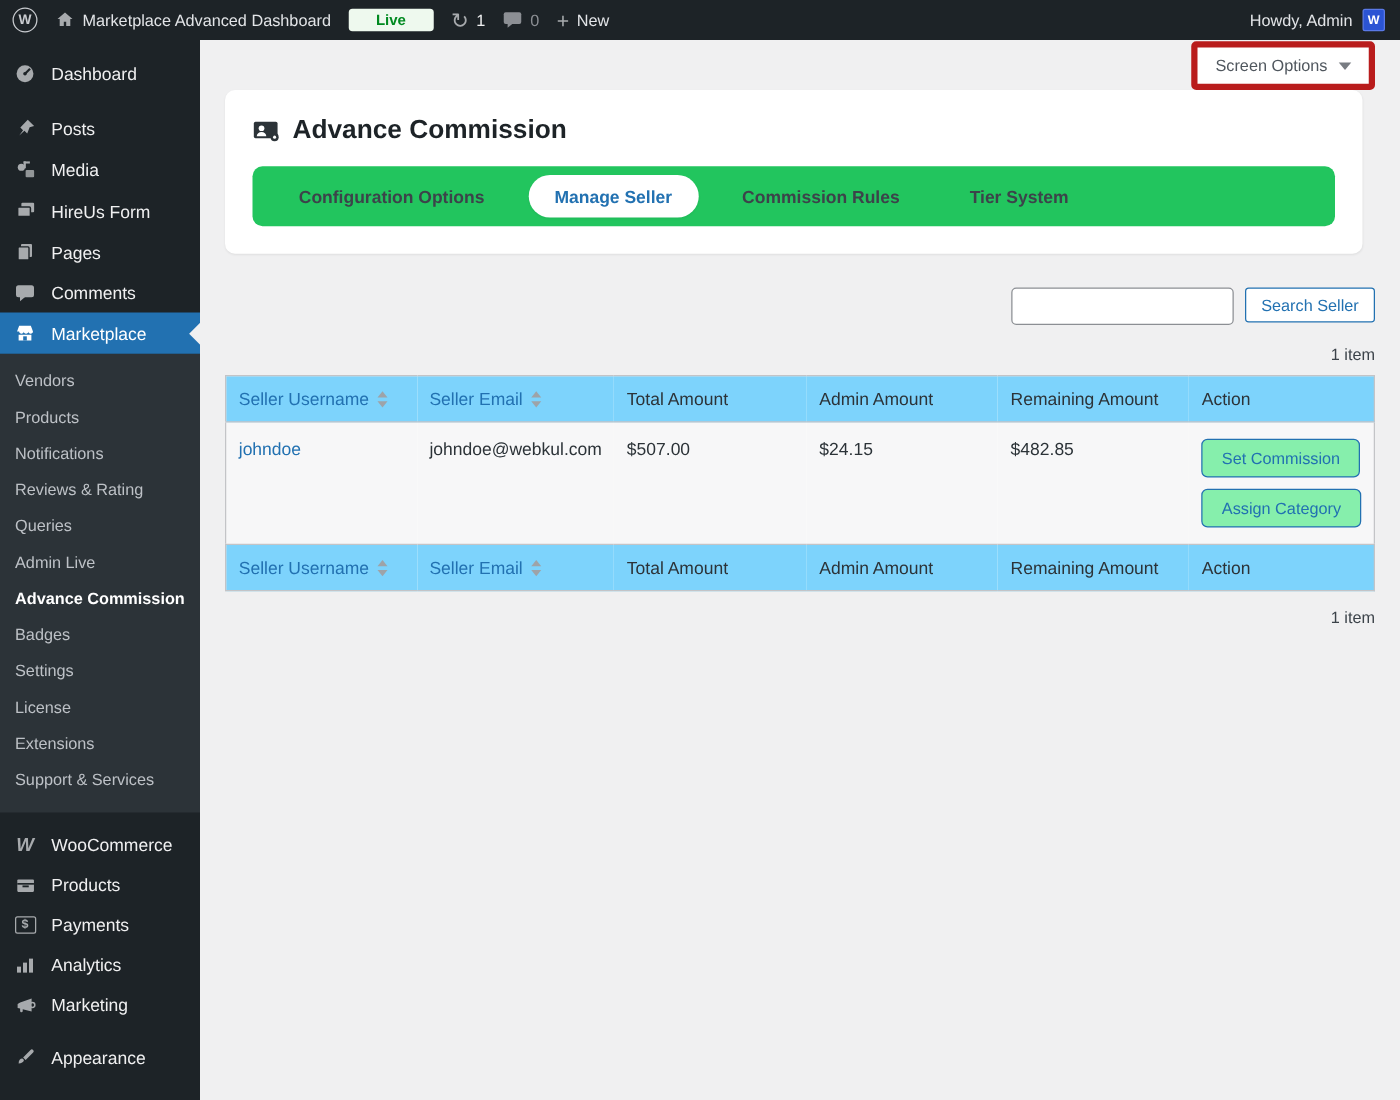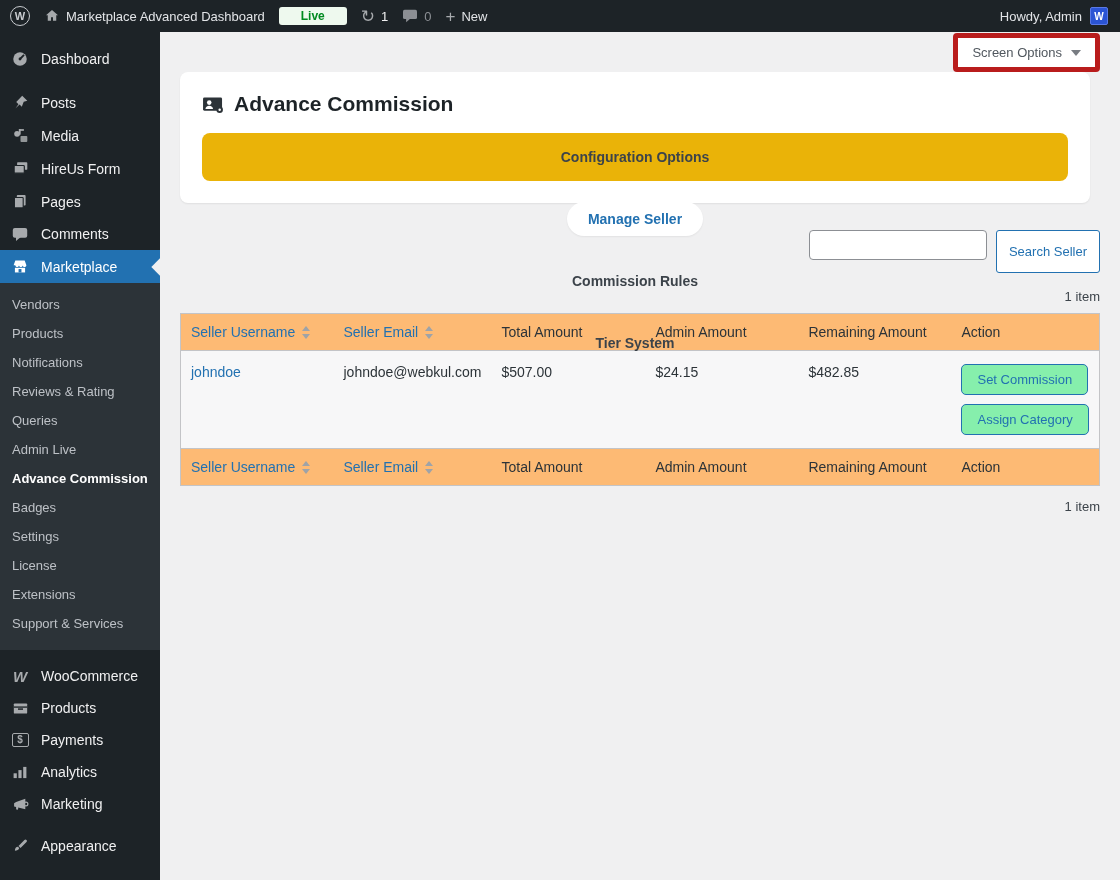--- a/index.html
+++ b/index.html
@@ -80,48 +80,48 @@
     border-right:5px solid transparent; border-top:6px solid #787c82;
   }
   .card {
     margin:40px 10px 0 0; background:#fff; border-radius:8px;
     padding:20px 22px 22px; box-shadow:0 1px 2px rgba(0,0,0,.07);
   }
   .title-row { display:flex; align-items:center; gap:9px; }
   .page-title { font-size:21px; font-weight:700; color:#1d2327; }
   .title-icon { color:#2c3338; display:flex; }
   .tab-bar {
-    margin-top:17px; background:#eab308; border-radius:8px;
-    display:flex; align-items:center; padding:7px 16px; gap:28px; height:48px;flex-direction:column;
+    margin-top:17px; background:#22c55e; border-radius:8px;
+    display:flex; align-items:center; padding:7px 16px; gap:14px; height:48px;
   }
   .tab {
     padding:9px 21px; font-size:14px; font-weight:700; color:#3c434a;
     cursor:pointer; border-radius:999px; white-space:nowrap;
   }
   .tab.active { background:#fff; color:#2271b1; box-shadow:0 1px 2px rgba(0,0,0,.06); }
   .search-row { display:flex; justify-content:flex-end; gap:9px; margin-top:27px; }
   .search-input {
     width:178px; height:30px; border:1px solid #8c8f94; border-radius:4px;
     padding:0 8px; font-size:14px; background:#fff; color:#2c3338;
     font-family:"Liberation Sans", sans-serif;
   }
   .btn-secondary {
-    height:43px; padding:0 12px; background:#fff; color:#2271b1;
+    height:28px; padding:0 12px; background:#fff; color:#2271b1;
     border:1px solid #2271b1; border-radius:3px; font-size:13px; cursor:pointer;
     font-family:"Liberation Sans", sans-serif;
   }
   .count-row { text-align:right; font-size:13px; color:#3c434a; margin:16px 0 9px; }
   .count-row.bottom { margin:13px 0 0; }
   table.list-table {
     width:100%; border-collapse:collapse; background:#fff;
     border:1px solid #c3c4c7; font-size:14px; color:#2c3338;
   }
   .list-table thead td { border-bottom:1px solid #c3c4c7; }
   .list-table tfoot td { border-top:1px solid #c3c4c7; }
-  .list-table thead td, .list-table tfoot td { padding:10px 10px; font-size:14px; background:#fdba74; }
+  .list-table thead td, .list-table tfoot td { padding:10px 10px; font-size:14px; background:#7dd3fc; }
   .list-table tbody td { padding:13px 10px; vertical-align:top; background:#f7f7f8; }
   .sort-link { color:#2271b1; display:inline-flex; align-items:center; gap:7px; cursor:pointer; text-decoration:none; }
   .sorter { display:inline-flex; flex-direction:column; gap:3px; }
   .tri-up { width:0; height:0; border-left:4.5px solid transparent; border-right:4.5px solid transparent; border-bottom:5px solid #9ea3a8; }
   .tri-down { width:0; height:0; border-left:4.5px solid transparent; border-right:4.5px solid transparent; border-top:5px solid #9ea3a8; }
   .cell-link { color:#2271b1; cursor:pointer; text-decoration:none; }
   .action-cell { display:flex; flex-direction:column; gap:9px; align-items:flex-start; }
   .btn-action {
     padding:7px 15px; background:#86efac; color:#2271b1; border:1px solid #2271b1;
     border-radius:5px; font-size:13px; cursor:pointer; white-space:nowrap;

